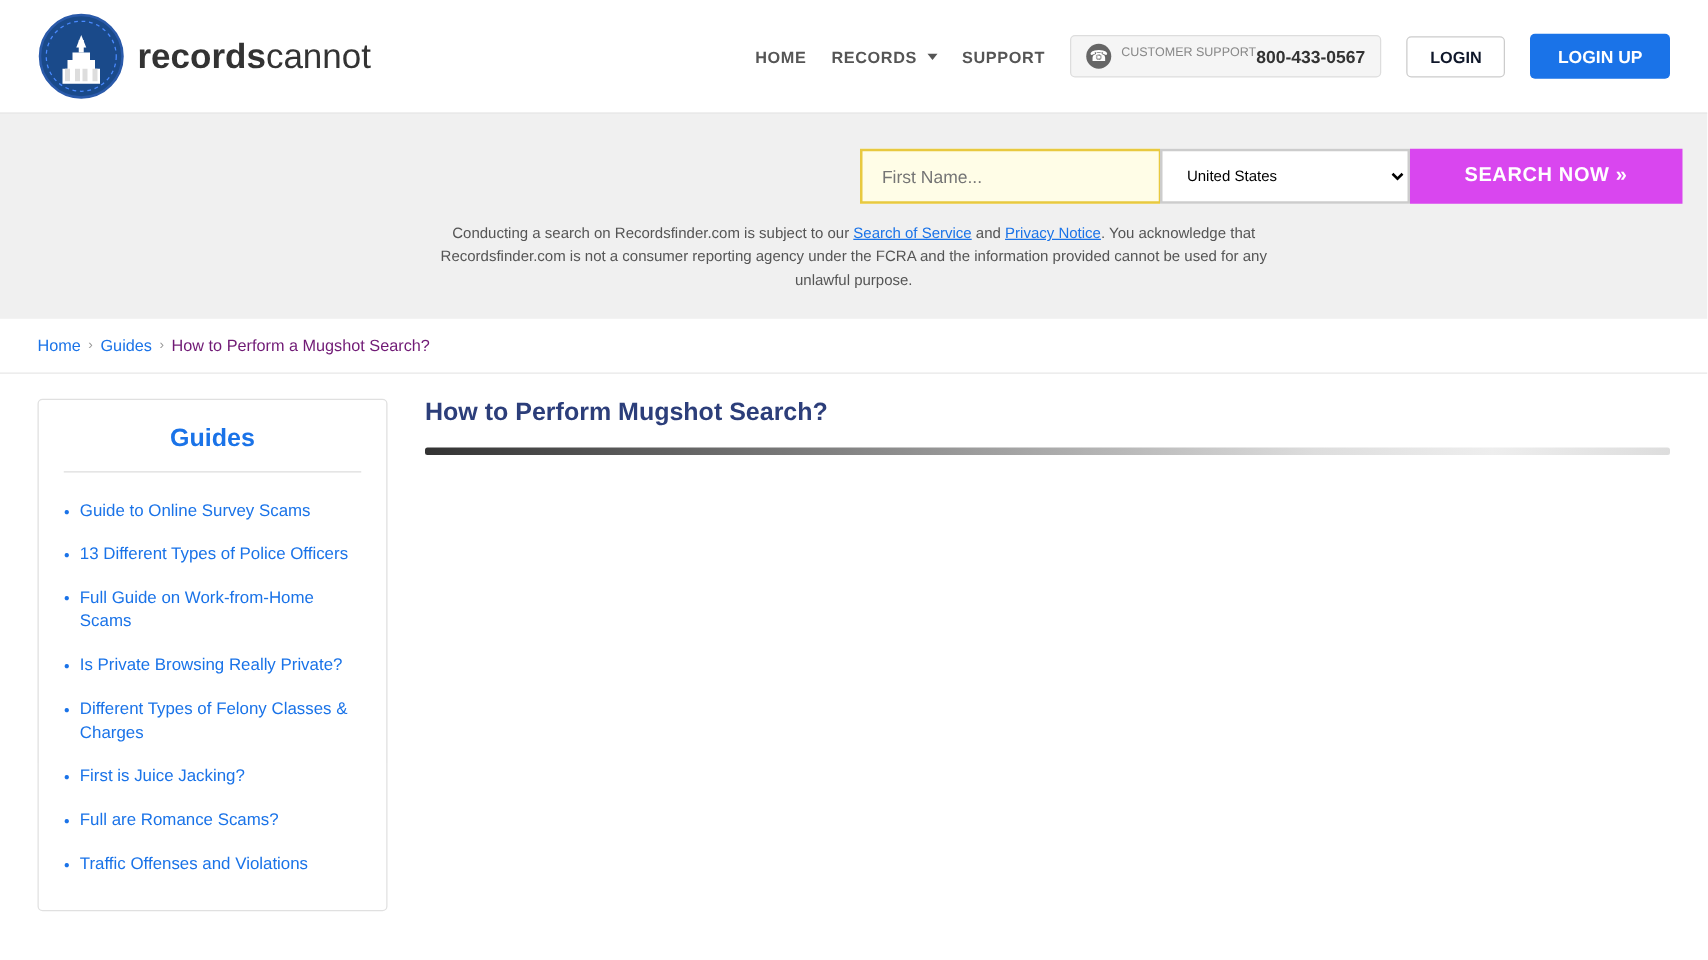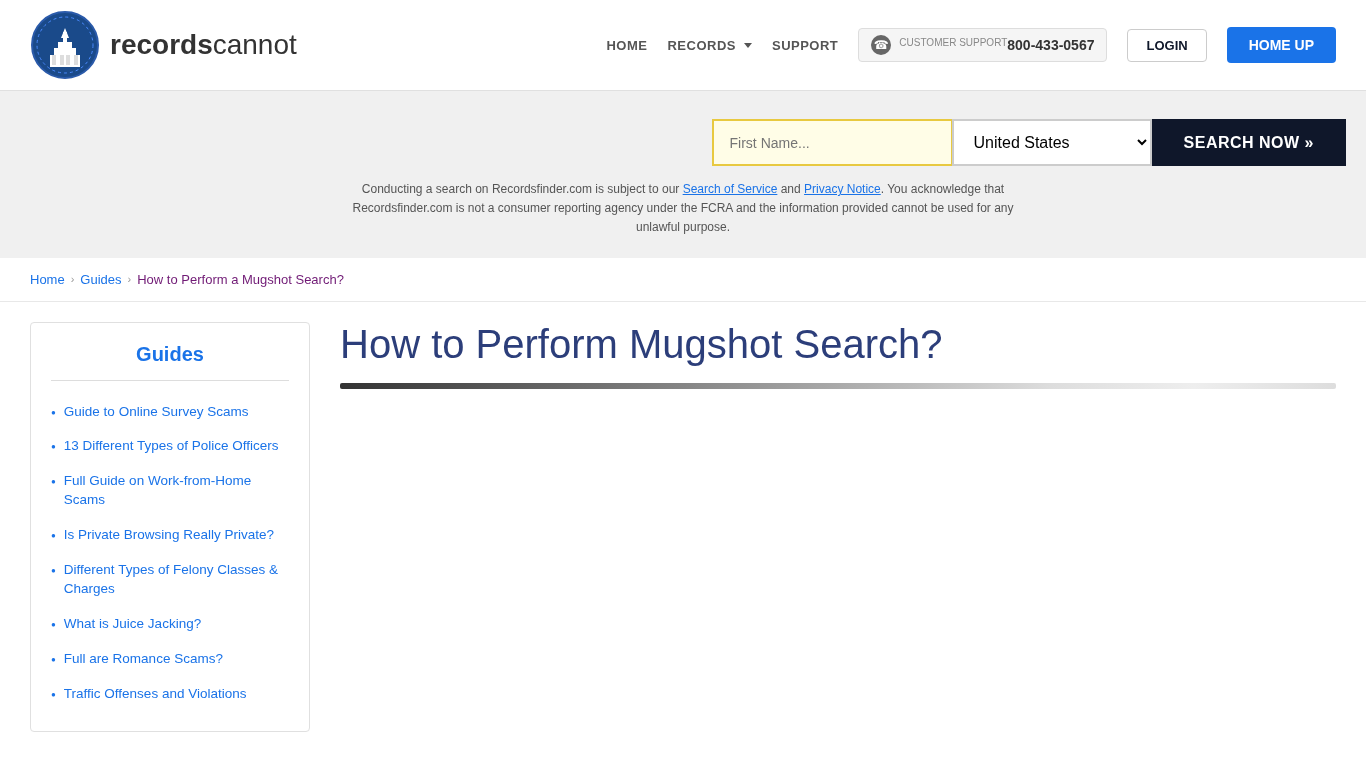--- a/index.html
+++ b/index.html
@@ -111,31 +111,31 @@
       border: 2px solid #e8c940;
       font-size: 14px;
       outline: none;
       width: 240px;
       background: #fffde7;
     }
     .search-input:first-child { border-right: 1px solid #e8c940; }
     .search-select {
       padding: 12px 16px;
       border: 2px solid #ccc;
-      font-size: 16px;
+      font-size: 12px;
       outline: none;
       width: 200px;
       background: #fff;
       appearance: auto;
     }
     .btn-search {
-      background: #0f172a;
+      background: #d946ef;
       color: #fff;
       border: none;
-      padding: 12px 32px;
+      padding: 12px 44px;
       font-size: 16px;
       font-weight: 700;
       cursor: pointer;
       letter-spacing: 0.5px;
     }
     .search-disclaimer {
       font-size: 12px;
       color: #555;
       max-width: 700px;
       margin: 0 auto;
@@ -208,22 +208,22 @@
     .sidebar-list li a {
       color: #1a73e8;
       text-decoration: none;
     }
 
     
     .article-area {
       flex: 1;
     }
     .article-title {
-      font-size: 40px;
-      font-weight: 400;
+      font-size: 20px;
+      font-weight: 700;
       color: #2c3e7a;
       margin-bottom: 16px;
     }
     .article-image-placeholder {
       width: 100%;
       height: 6px;
       background: linear-gradient(to right, #333, #555, #777, #999, #bbb, #ddd, #eee, #ddd);
       border-radius: 2px;
     }
 
@@ -274,21 +274,21 @@
 
     <div class="customer-support">
       <div class="support-icon">☎</div>
       <div class="support-text">
         <span class="support-label">CUSTOMER SUPPORT</span>
         <span class="support-phone">800-433-0567</span>
       </div>
     </div>
 
     <button class="btn-login">LOGIN</button>
-    <button class="btn-signup">HOME UP</button>
+    <button class="btn-signup">LOGIN UP</button>
   </nav>
 </header>
 
 <section class="search-section">
   <div class="search-row">
     <input class="search-input" type="text" placeholder="First Name..." style="">
     <select class="search-select">
       <option>United States</option>
     </select>
     <button class="btn-search">SEARCH NOW »</button>
@@ -324,21 +324,21 @@
       <li>
           <a>Full Guide on Work-from-Home Scams</a>
         </li>
       <li>
           <a>Is Private Browsing Really Private?</a>
         </li>
       <li>
           <a>Different Types of Felony Classes &amp; Charges</a>
         </li>
       <li>
-          <a>What is Juice Jacking?</a>
+          <a>First is Juice Jacking?</a>
         </li>
       <li>
           <a>Full are Romance Scams?</a>
         </li>
       <li>
           <a>Traffic Offenses and Violations</a>
         </li>
     </ul>
   </aside>
 

